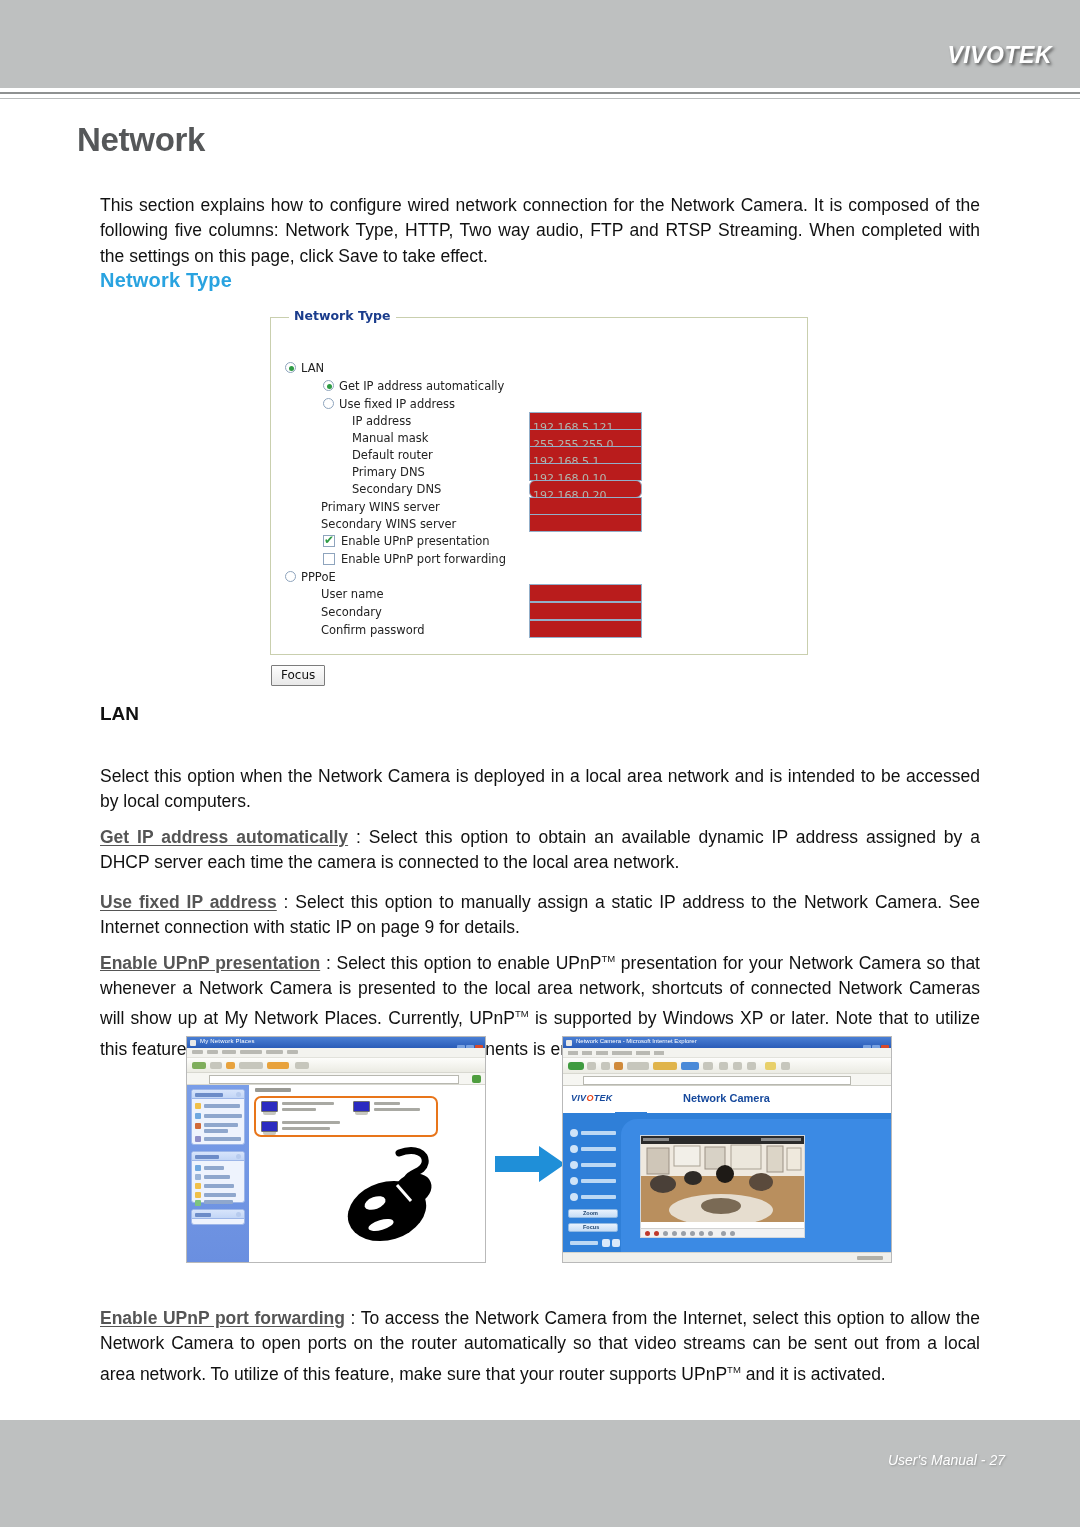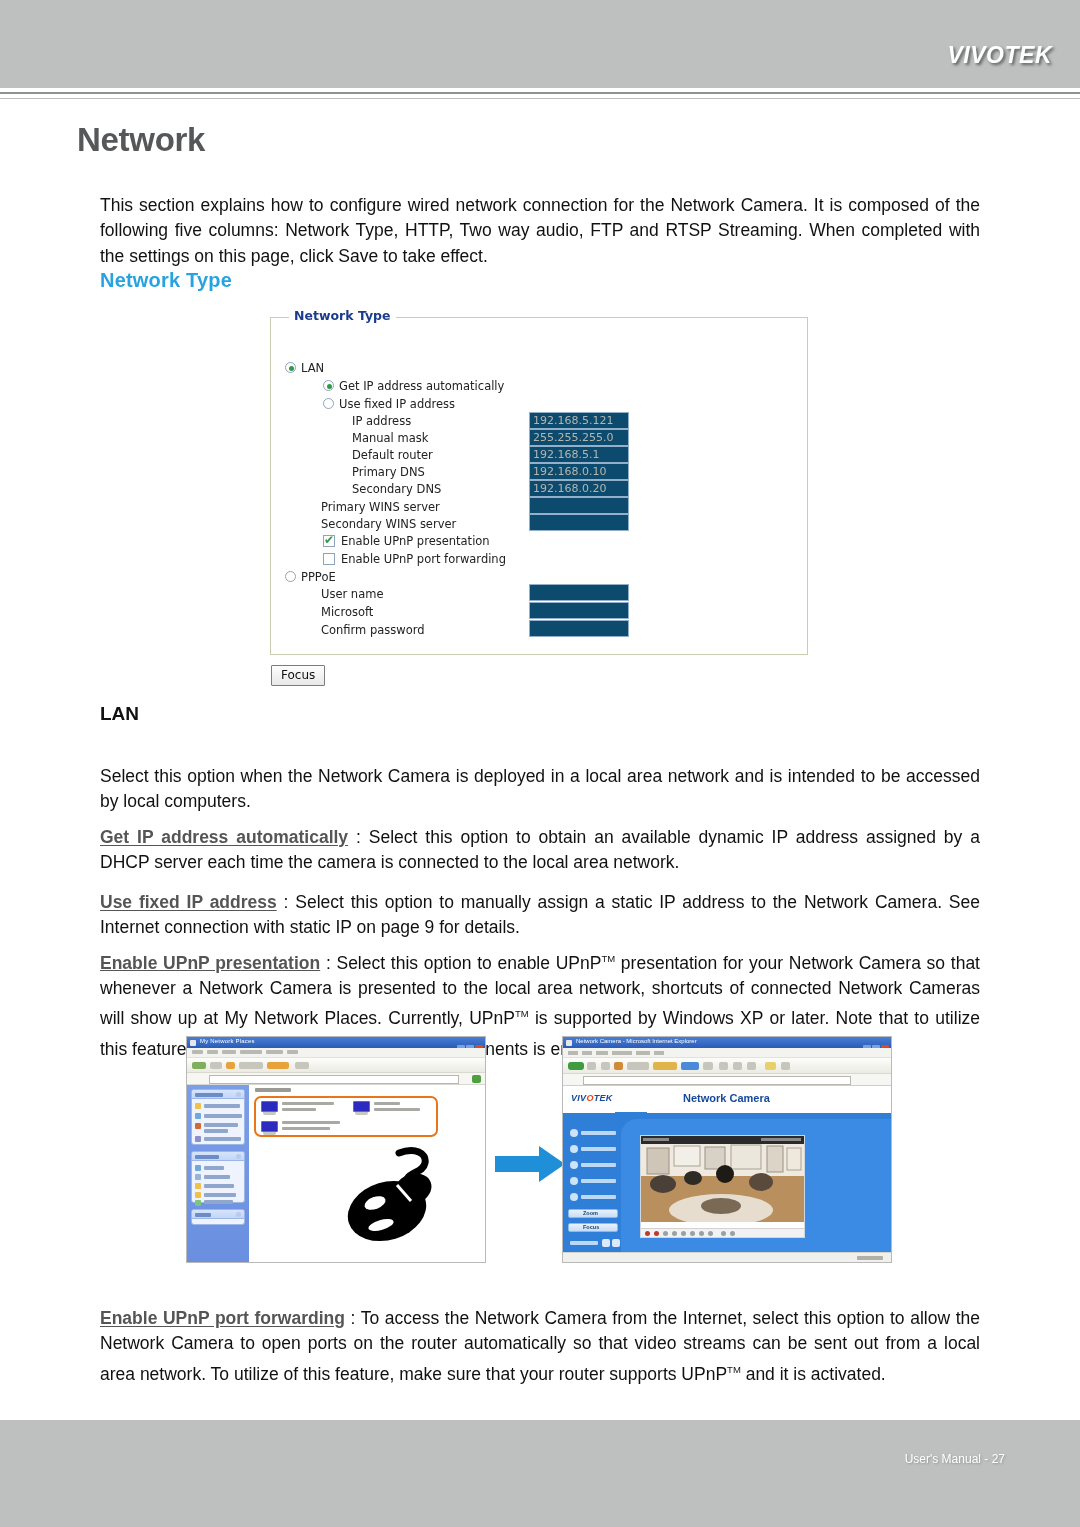--- a/index.html
+++ b/index.html
@@ -28,21 +28,21 @@
   .header-rule-1{ position:absolute; top:92px; left:0; width:1080px; height:2px; background:#8e9191; }
   .header-rule-2{ position:absolute; top:98px; left:0; width:1080px; height:1px; background:#b9bcbc; }
 
   
   .page-footer{
     position:absolute; left:0; bottom:0; width:1080px; height:107px;
     background:#bec0c0;
   }
   .footer-text{
     position:absolute; right:75px; top:32px;
-    font-size:12px; color:#ffffff;
+    font-style:italic; font-size:14px; color:#ffffff;
     text-shadow:1px 1px 2px rgba(120,120,120,.6);
   }
 
   
   .content{ position:absolute; left:0; top:106px; width:1080px; }
   h1.page-title{
     margin:0; padding:0;
     position:absolute; left:77px; top:15px;
     font-size:33px; font-weight:bold; color:#555759;
     letter-spacing:-.3px;
@@ -108,26 +108,26 @@
     border:1px solid #8ea4bd; background:#fff; vertical-align:middle;
     margin-right:6px; position:relative;
   }
   .cbox.checked::after{
     content:"\2714"; position:absolute; left:0px; top:-3px;
     font-size:12px; color:#2e9b44; line-height:14px;
   }
 
   .field{
     position:absolute; left:258px;
-    width:100px; height:17px;
+    width:113px; height:17px;
     border:1px solid #93afc9;
-    background:#0c4a6e;
+    background:#b91c1c;
     font-family:"DejaVu Sans", sans-serif;
     font-size:11px; color:#b3b6ae;
-    padding:1px 3px; line-height:14px;
+    padding:8px 3px; line-height:14px;
     overflow:hidden;
   }
   .field.empty{ color:transparent; }
 
   .save-btn{
     position:absolute; left:1px; top:348px;
     padding:2px 9px 3px 9px;
     border:1px solid #7c7c7c;
     background:linear-gradient(#fdfdfd,#e8e8e8);
     font-family:"DejaVu Sans", sans-serif; font-size:12px; color:#111;
@@ -257,37 +257,37 @@
         <div class="row" style="left:81px; top:130px;">Default router</div>
         <div class="row" style="left:81px; top:147px;">Primary DNS</div>
         <div class="row" style="left:81px; top:164px;">Secondary DNS</div>
         <div class="row" style="left:50px; top:182px;">Primary WINS server</div>
         <div class="row" style="left:50px; top:199px;">Secondary WINS server</div>
 
         <div class="field" style="top:94px;">192.168.5.121</div>
         <div class="field" style="top:111px;">255.255.255.0</div>
         <div class="field" style="top:128px;">192.168.5.1</div>
         <div class="field" style="top:145px;">192.168.0.10</div>
-        <div class="field" style="top:162px;">192.168.0.20</div>
+        <div class="field" style="top:162px;border-radius:6px;">192.168.0.20</div>
         <div class="field" style="top:179px;"></div>
         <div class="field" style="top:196px;"></div>
 
         <div class="row" style="left:52px; top:215px;">
           <span class="cbox checked"></span><span class="lbl">Enable UPnP presentation</span>
         </div>
         <div class="row" style="left:52px; top:233px;">
           <span class="cbox"></span><span class="lbl">Enable UPnP port forwarding</span>
         </div>
 
         <div class="row" style="left:14px; top:251px;">
           <span class="radio"></span><span class="lbl">PPPoE</span>
         </div>
 
         <div class="row" style="left:50px; top:269px;">User name</div>
-        <div class="row" style="left:50px; top:287px;">Microsoft</div>
+        <div class="row" style="left:50px; top:287px;">Secondary</div>
         <div class="row" style="left:50px; top:305px;">Confirm password</div>
 
         <div class="field empty" style="top:266px;"></div>
         <div class="field empty" style="top:284px;"></div>
         <div class="field empty" style="top:302px;"></div>
 
       </div>
     </div>
     <div class="save-btn">Focus</div>
   </div>

